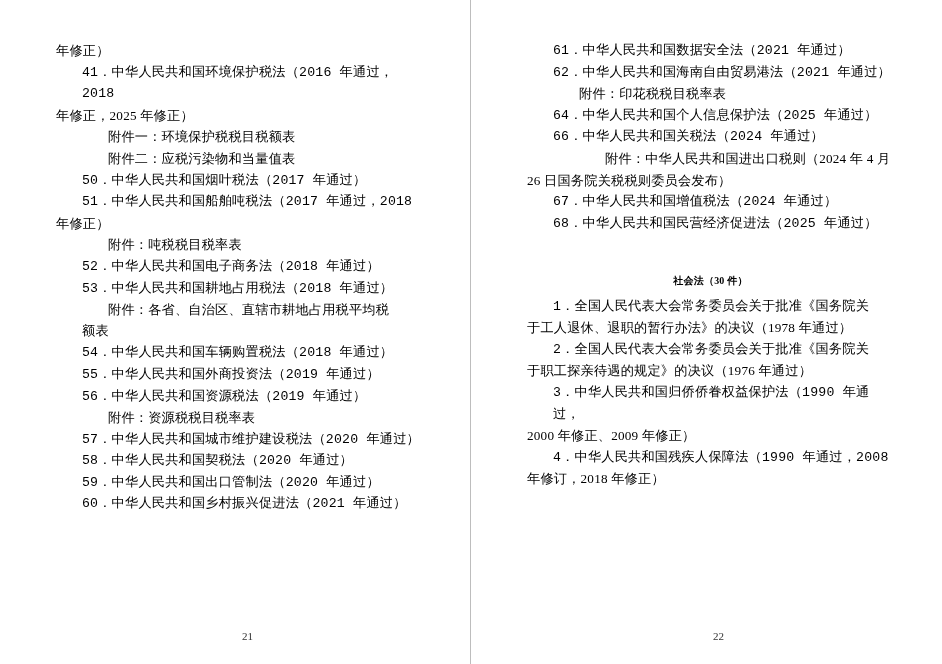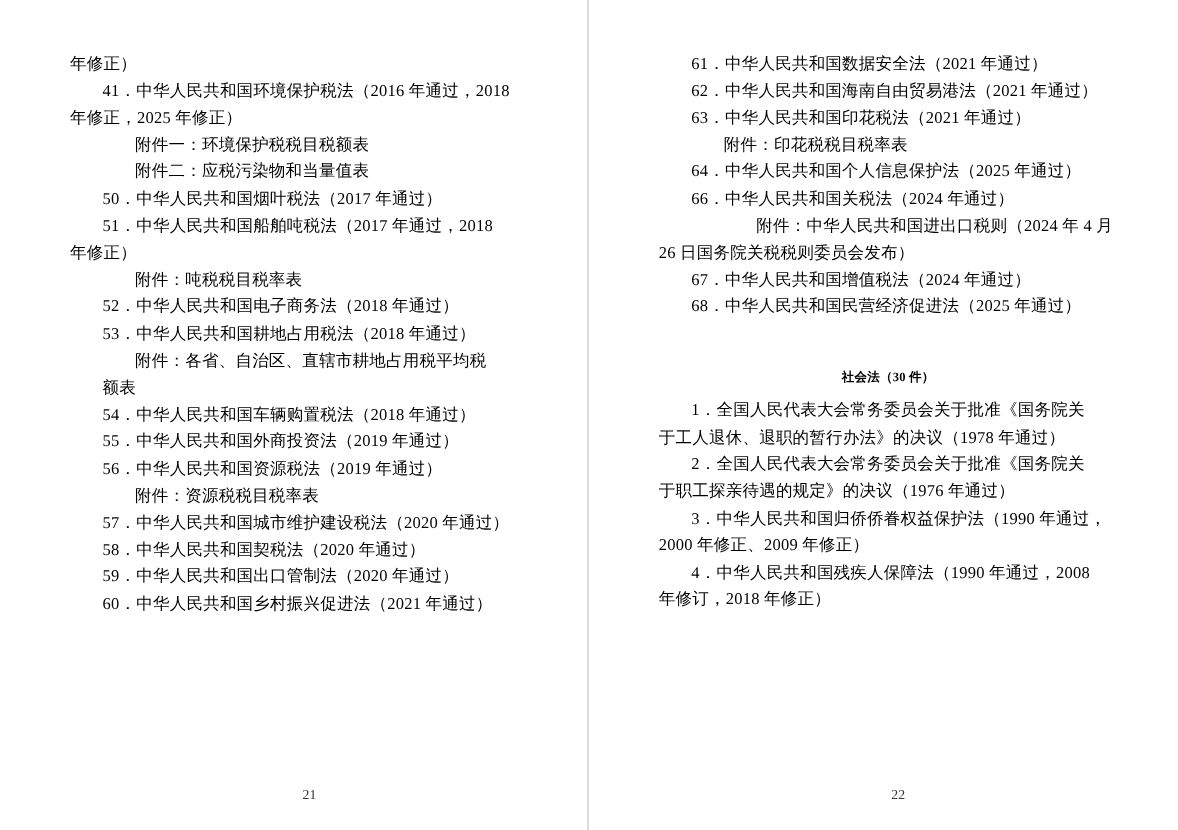--- a/index.html
+++ b/index.html
@@ -46,21 +46,21 @@
     font-size: 13.2px;
     line-height: 21.6px;
     letter-spacing: 0.2px;
   }
   .line {
     white-space: pre-wrap;
     margin: 0;
     text-indent: 0;
   }
   .ind-0 { padding-left: 0; }
-  .ind-1 { padding-left: 26px; }
+  .ind-1 { padding-left: 26px; font-family: Liberation Mono, monospace; }
   .ind-2 { padding-left: 52px; }
   .ind-3 { padding-left: 78px; }
   .section-heading {
     text-align: center;
     font-weight: bold;
     margin: 14px 0 4px 0;
     font-size: 10px;
   }
   .blank {
     height: 21.6px;
@@ -108,21 +108,20 @@
     <div class="folio">21</div>
   </div>
 
   <div class="gutter"></div>
 
   <div class="page page-right">
     <div class="content">
       <div id="right-lines-1">
           <p class="line ind-1">61．中华人民共和国数据安全法（2021 年通过）</p>
           <p class="line ind-1">62．中华人民共和国海南自由贸易港法（2021 年通过）</p>
-          <p class="line ind-1">63．中华人民共和国印花税法（2021 年通过）</p>
           <p class="line ind-2">附件：印花税税目税率表</p>
           <p class="line ind-1">64．中华人民共和国个人信息保护法（2025 年通过）</p>
           <p class="line ind-1">66．中华人民共和国关税法（2024 年通过）</p>
           <p class="line ind-3">附件：中华人民共和国进出口税则（2024 年 4 月</p>
           <p class="line ind-0">26 日国务院关税税则委员会发布）</p>
           <p class="line ind-1">67．中华人民共和国增值税法（2024 年通过）</p>
           <p class="line ind-1">68．中华人民共和国民营经济促进法（2025 年通过）</p>
         </div>
       <div class="blank"></div>
       <div class="section-heading">社会法（30 件）</div>

